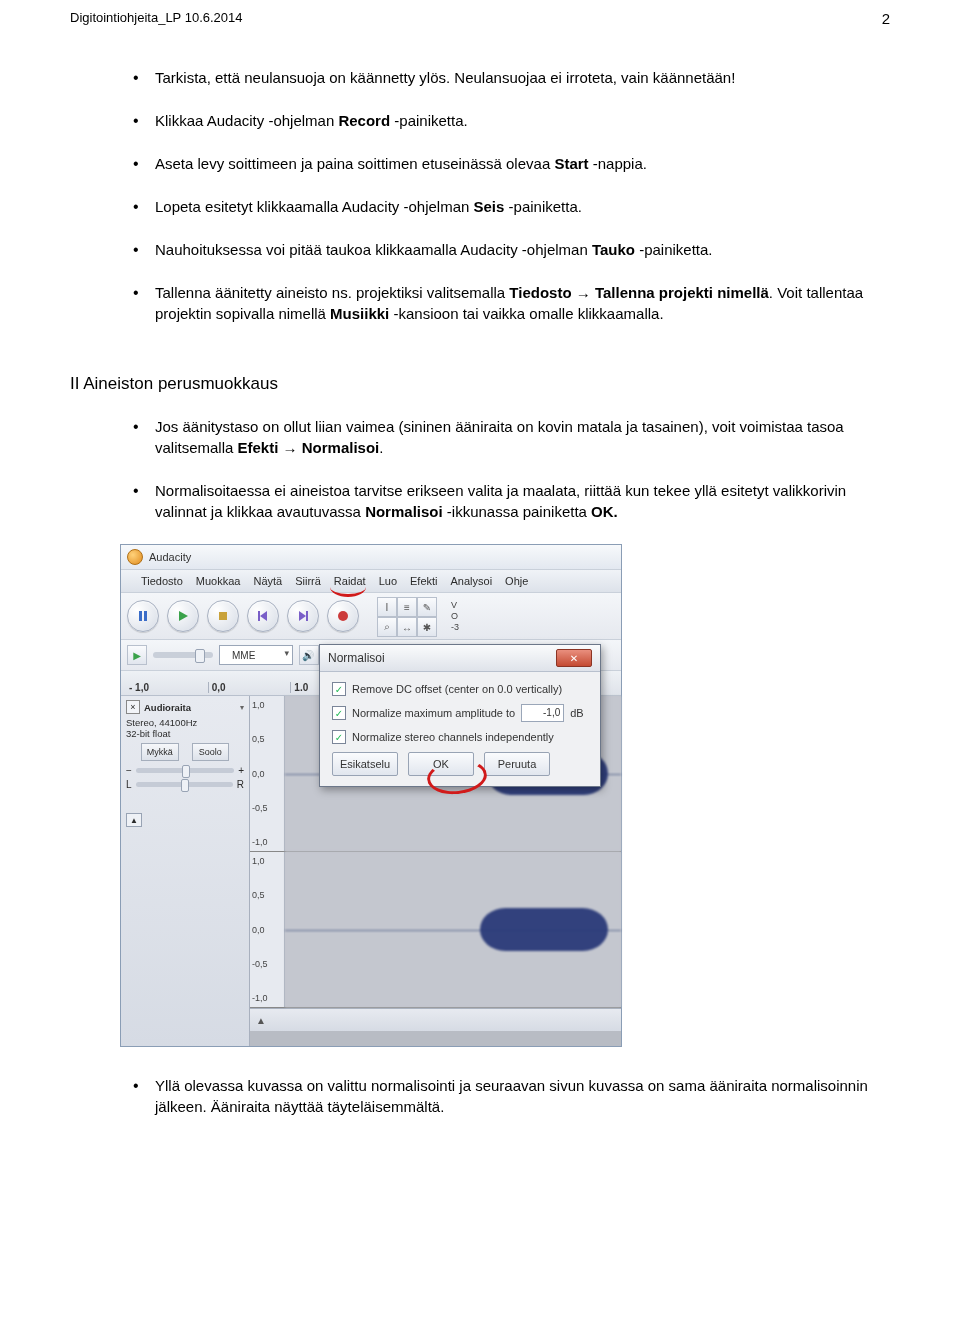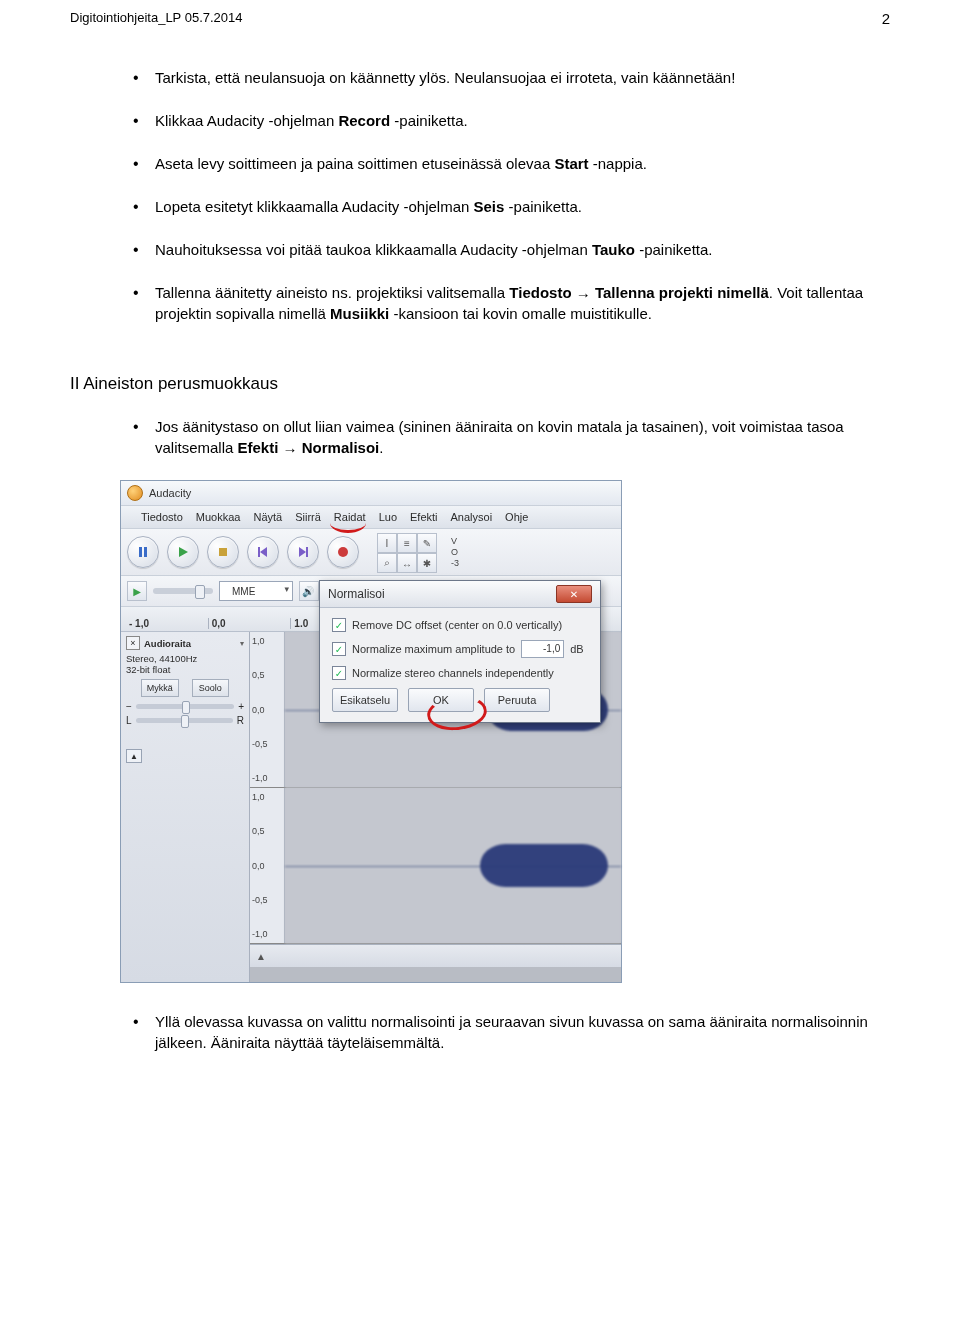--- a/index.html
+++ b/index.html
@@ -295,48 +295,51 @@
     transform: rotate(-6deg);
     pointer-events:none;
   }
 </style>
 </head>
 <body>
 
 <div class="page">
 
   <div class="header">
-    <span>Digitointiohjeita_LP  05.7.2014</span>
+    <span>Digitointiohjeita_LP  10.6.2014</span>
     <span class="pagenum">2</span>
   </div>
 
   <ul class="bullets">
     <li>Tarkista, että neulansuoja on käännetty ylös. Neulansuojaa ei irroteta, vain käännetään!</li>
     <li>
       <span>Klikkaa Audacity -ohjelman </span><span class="bold">Record</span><span> -painiketta.</span>
     </li>
     <li>
       <span>Aseta levy soittimeen ja paina soittimen etuseinässä olevaa </span><span class="bold">Start</span><span> -nappia.</span>
     </li>
     <li>
       <span>Lopeta esitetyt klikkaamalla Audacity -ohjelman </span><span class="bold">Seis</span><span> -painiketta.</span>
     </li>
     <li>
       <span>Nauhoituksessa voi pitää taukoa klikkaamalla Audacity -ohjelman </span><span class="bold">Tauko</span><span> -painiketta.</span>
     </li>
     <li>
-      <span>Tallenna äänitetty aineisto ns. projektiksi valitsemalla </span><span class="bold">Tiedosto → Tallenna projekti nimellä</span><span>. Voit tallentaa projektin sopivalla nimellä </span><span class="bold">Musiikki</span><span> -kansioon tai kovin omalle muistitikulle.</span>
+      <span>Tallenna äänitetty aineisto ns. projektiksi valitsemalla </span><span class="bold">Tiedosto → Tallenna projekti nimellä</span><span>. Voit tallentaa projektin sopivalla nimellä </span><span class="bold">Musiikki</span><span> -kansioon tai vaikka omalle klikkaamalla.</span>
     </li>
   </ul>
 
   <h2 class="section">II Aineiston perusmuokkaus</h2>
 
   <ul class="bullets">
     <li>
       <span>Jos äänitystaso on ollut liian vaimea (sininen ääniraita on kovin matala ja tasainen), voit voimistaa tasoa valitsemalla </span><span class="bold">Efekti → Normalisoi</span><span>.</span>
+    </li>
+    <li>
+      <span>Normalisoitaessa ei aineistoa tarvitse erikseen valita ja maalata, riittää kun tekee yllä esitetyt valikkorivin valinnat ja klikkaa avautuvassa </span><span class="bold">Normalisoi</span><span> -ikkunassa painiketta </span><span class="bold">OK.</span>
     </li>
   </ul>
 
   <div class="screenshot">
 
     <div class="ss-titlebar">
       <div class="ss-appicon"></div>
       <span>Audacity</span>
     </div>
 

